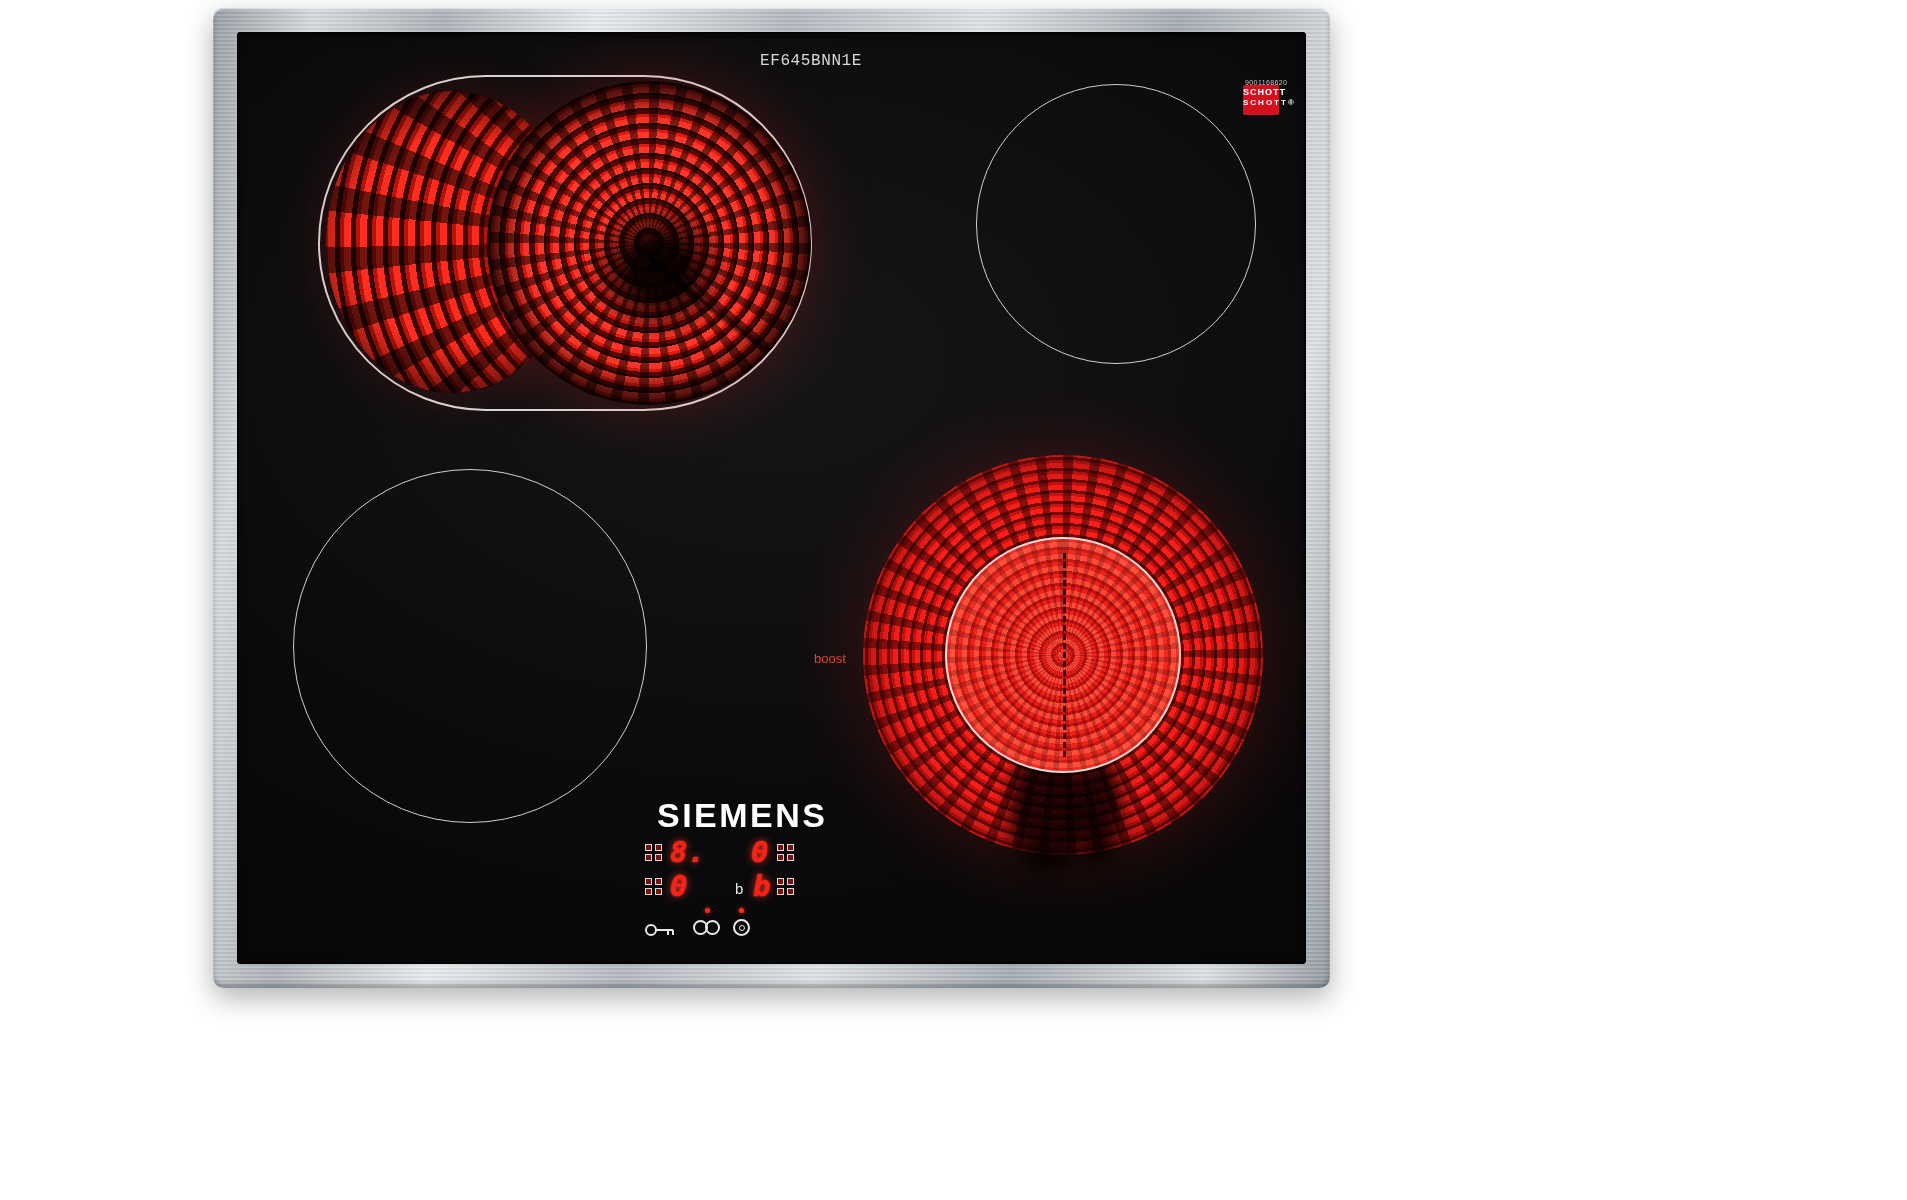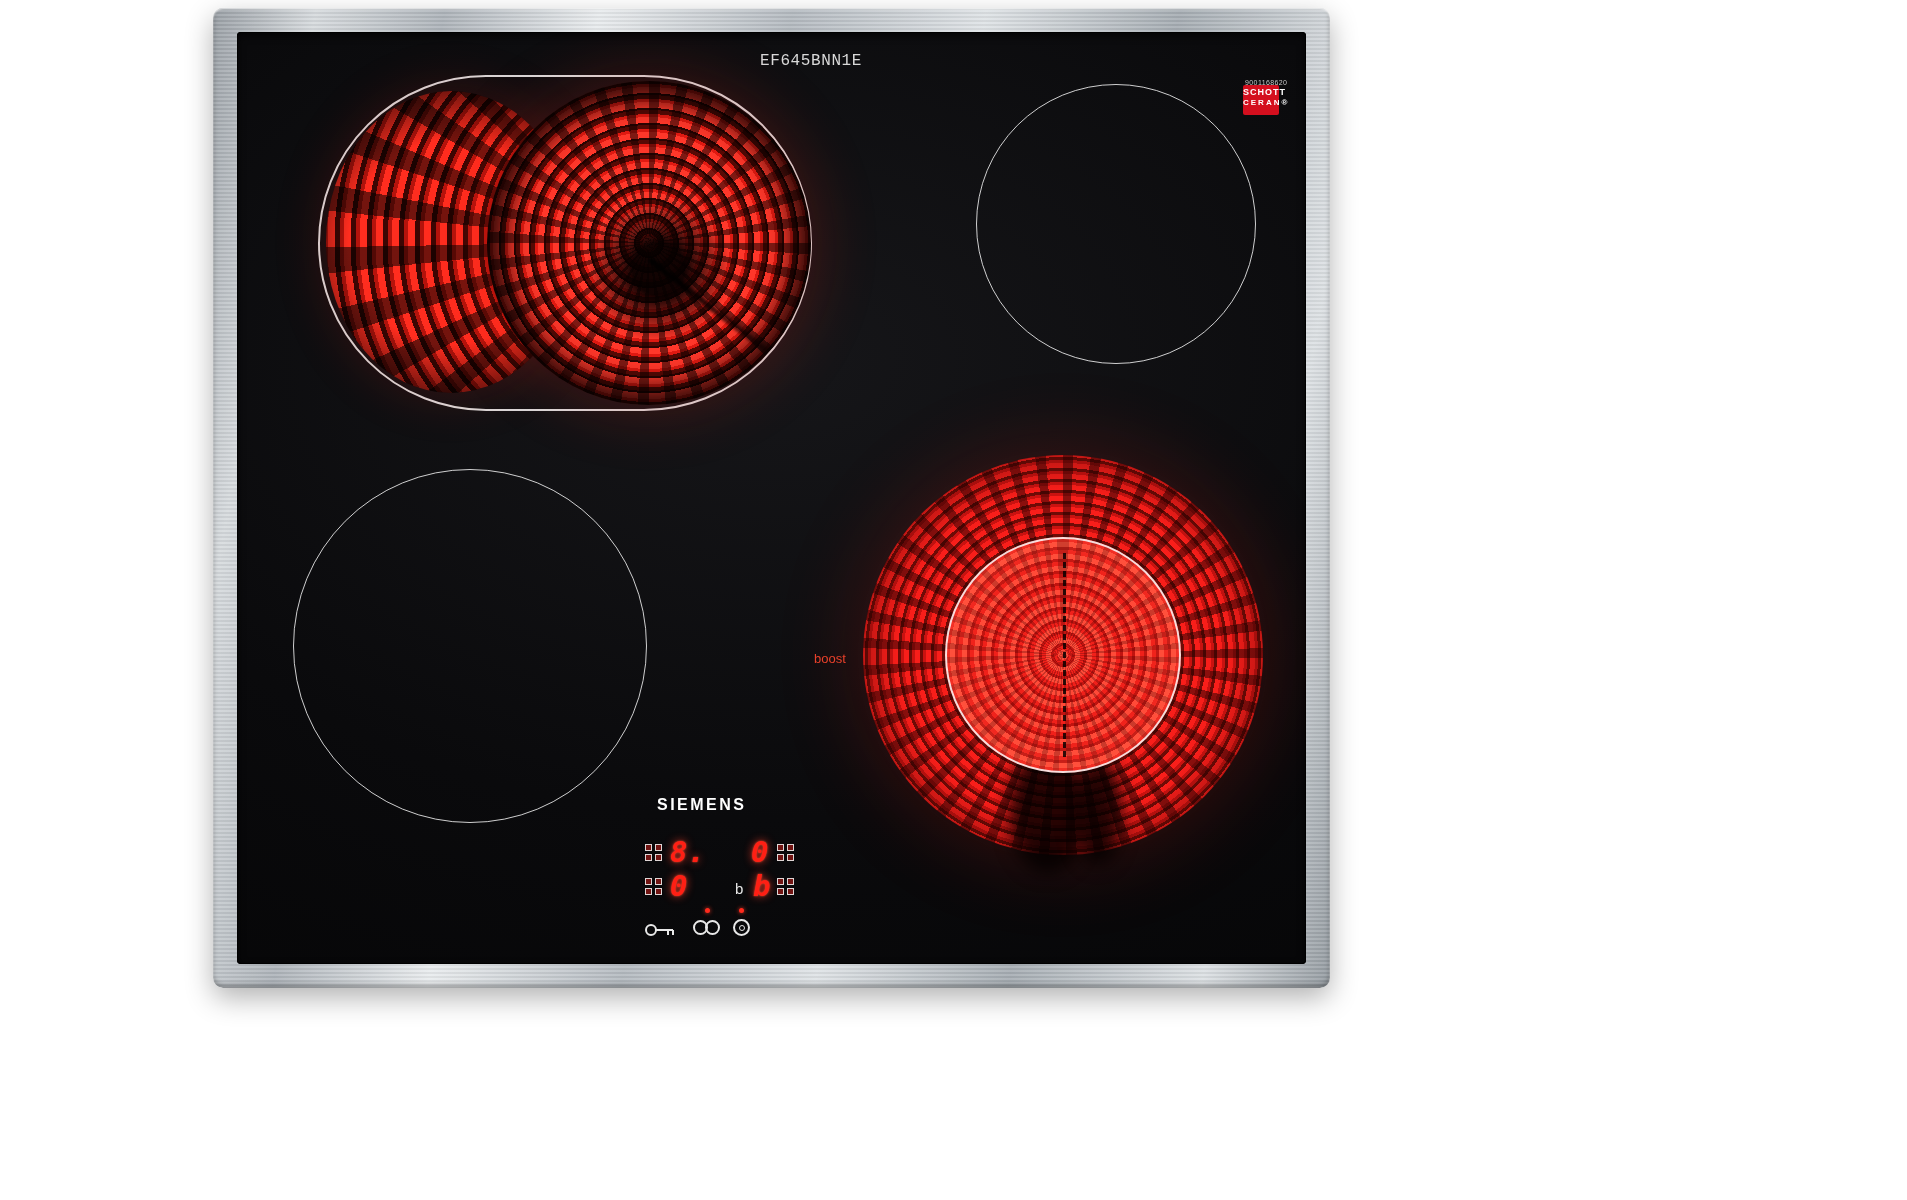--- a/index.html
+++ b/index.html
@@ -69,21 +69,21 @@
       repeating-radial-gradient(circle, #ff4a38 0 5px, #f0201a 5px 9px, #c11410 9px 12px),
       radial-gradient(circle, #ff6a55, #e31818);
     box-shadow:inset 0 0 40px rgba(255,120,90,.35);}
   .sensor-dots{position:absolute;left:50%;top:6%;bottom:6%;width:0;border-left:3px dashed rgba(10,0,0,.85);}
   .blob{position:absolute;background:rgba(4,0,0,.85);border-radius:50%;filter:blur(9px);}
   .blob1{left:145px;top:288px;width:80px;height:130px;}
   .blob2{left:210px;top:300px;width:50px;height:110px;}
   .boost-label{position:absolute;left:-66px;top:196px;color:#e8402a;font-size:13px;padding-left:17px;}
 
   
-  .brand-logo{position:absolute;left:420px;top:764px;color:#fff;font-size:16px;font-weight:bold;letter-spacing:2.5px;}
+  .brand-logo{position:absolute;left:420px;top:764px;color:#fff;font-size:34px;font-weight:bold;letter-spacing:2.5px;}
 
   .seg{font-family:"DejaVu Sans Mono",monospace;font-weight:bold;font-style:italic;color:#ff1f14;
        font-size:29px;line-height:1;text-shadow:0 0 8px rgba(255,60,40,.85), 0 0 2px rgba(255,90,60,.9);}
   .display{position:absolute;}
   .residual{position:absolute;color:#e6e6e6;font-size:15px;}
 
   .grid2x2{position:absolute;width:17px;height:17px;display:grid;grid-template-columns:7px 7px;grid-template-rows:7px 7px;gap:3px;}
   .grid2x2 span{display:block;box-sizing:border-box;border:1.5px solid rgba(235,235,235,.9);background:rgba(200,30,25,.55);}
 
   .touch-icons{position:absolute;left:404px;top:876px;width:130px;height:40px;}
@@ -96,21 +96,21 @@
 
 <div class="stage">
 
   <div class="cooktop-frame">
     <div class="glass">
 
       <div class="model-number">EF645BNN1E</div>
 
       <div class="schott">
         <div class="l1">SCHOTT</div>
-        <div class="l2">CERAN®</div>
+        <div class="l2">SCHOTT®</div>
       </div>
       <div class="serial">9001168620</div>
 
       <div class="zone-back-left">
         <div class="glow-ext"></div>
         <div class="glow-main">
           <div class="sensor-line"></div>
         </div>
       </div>
 

